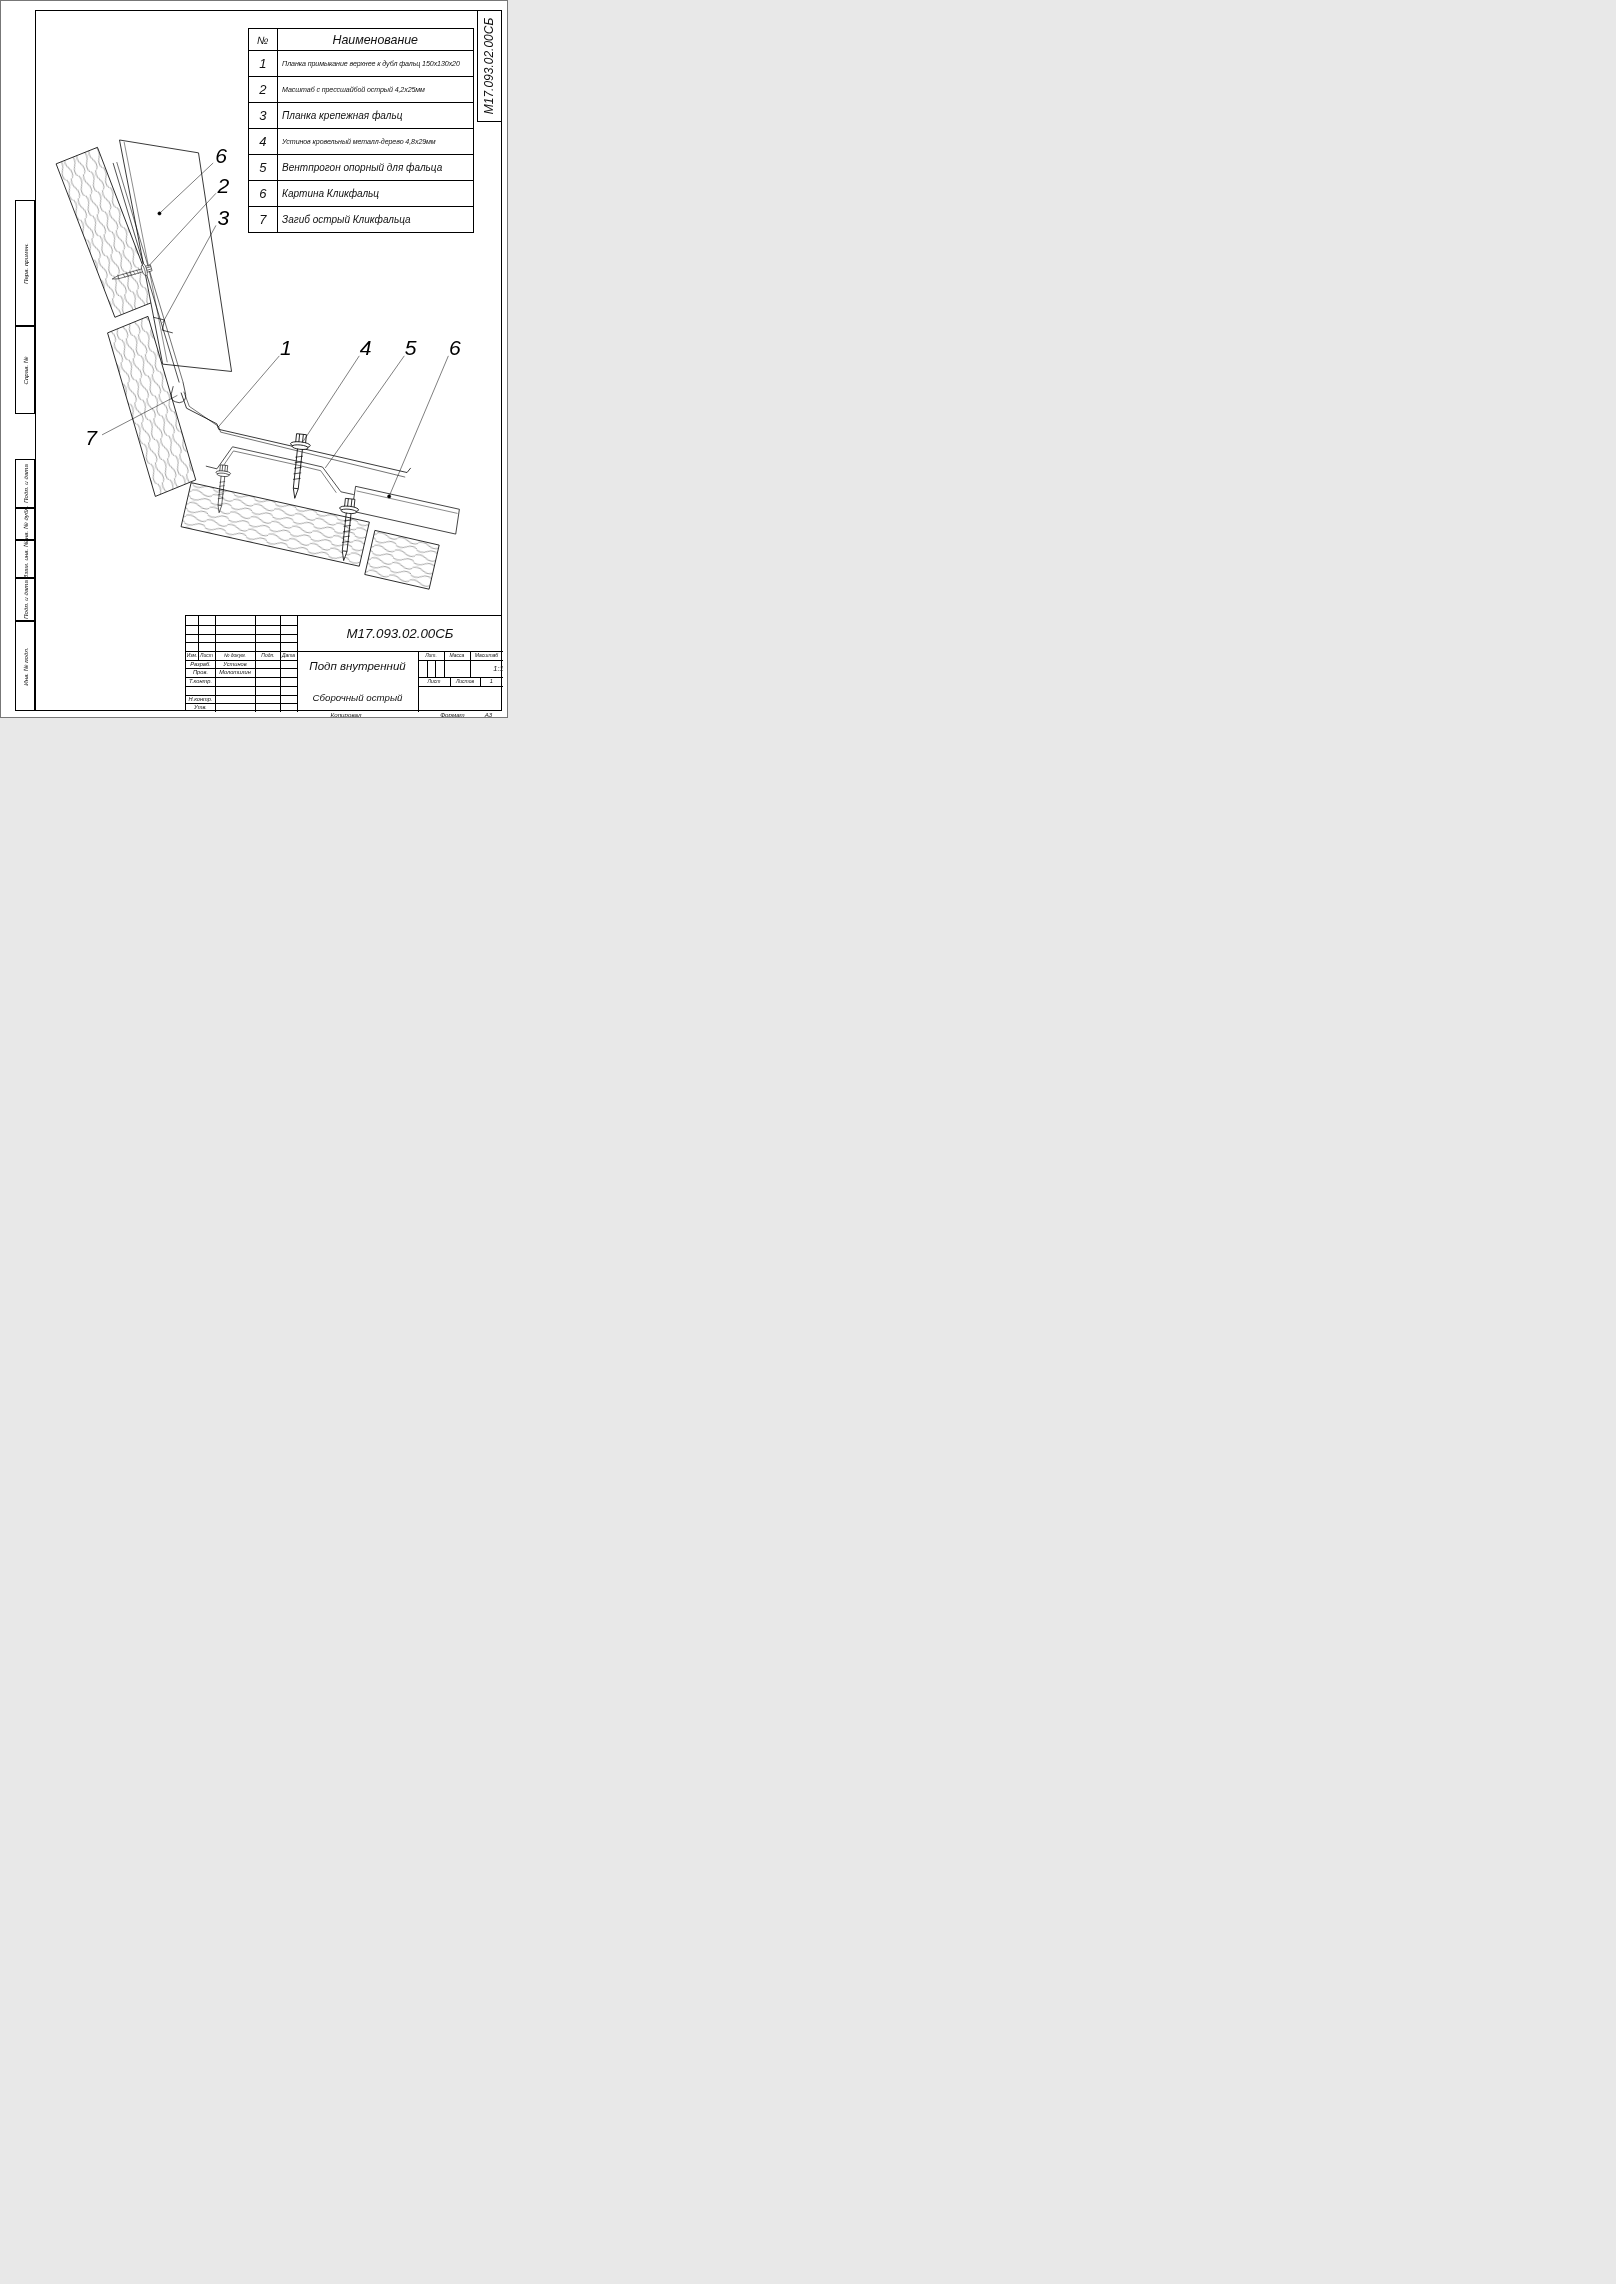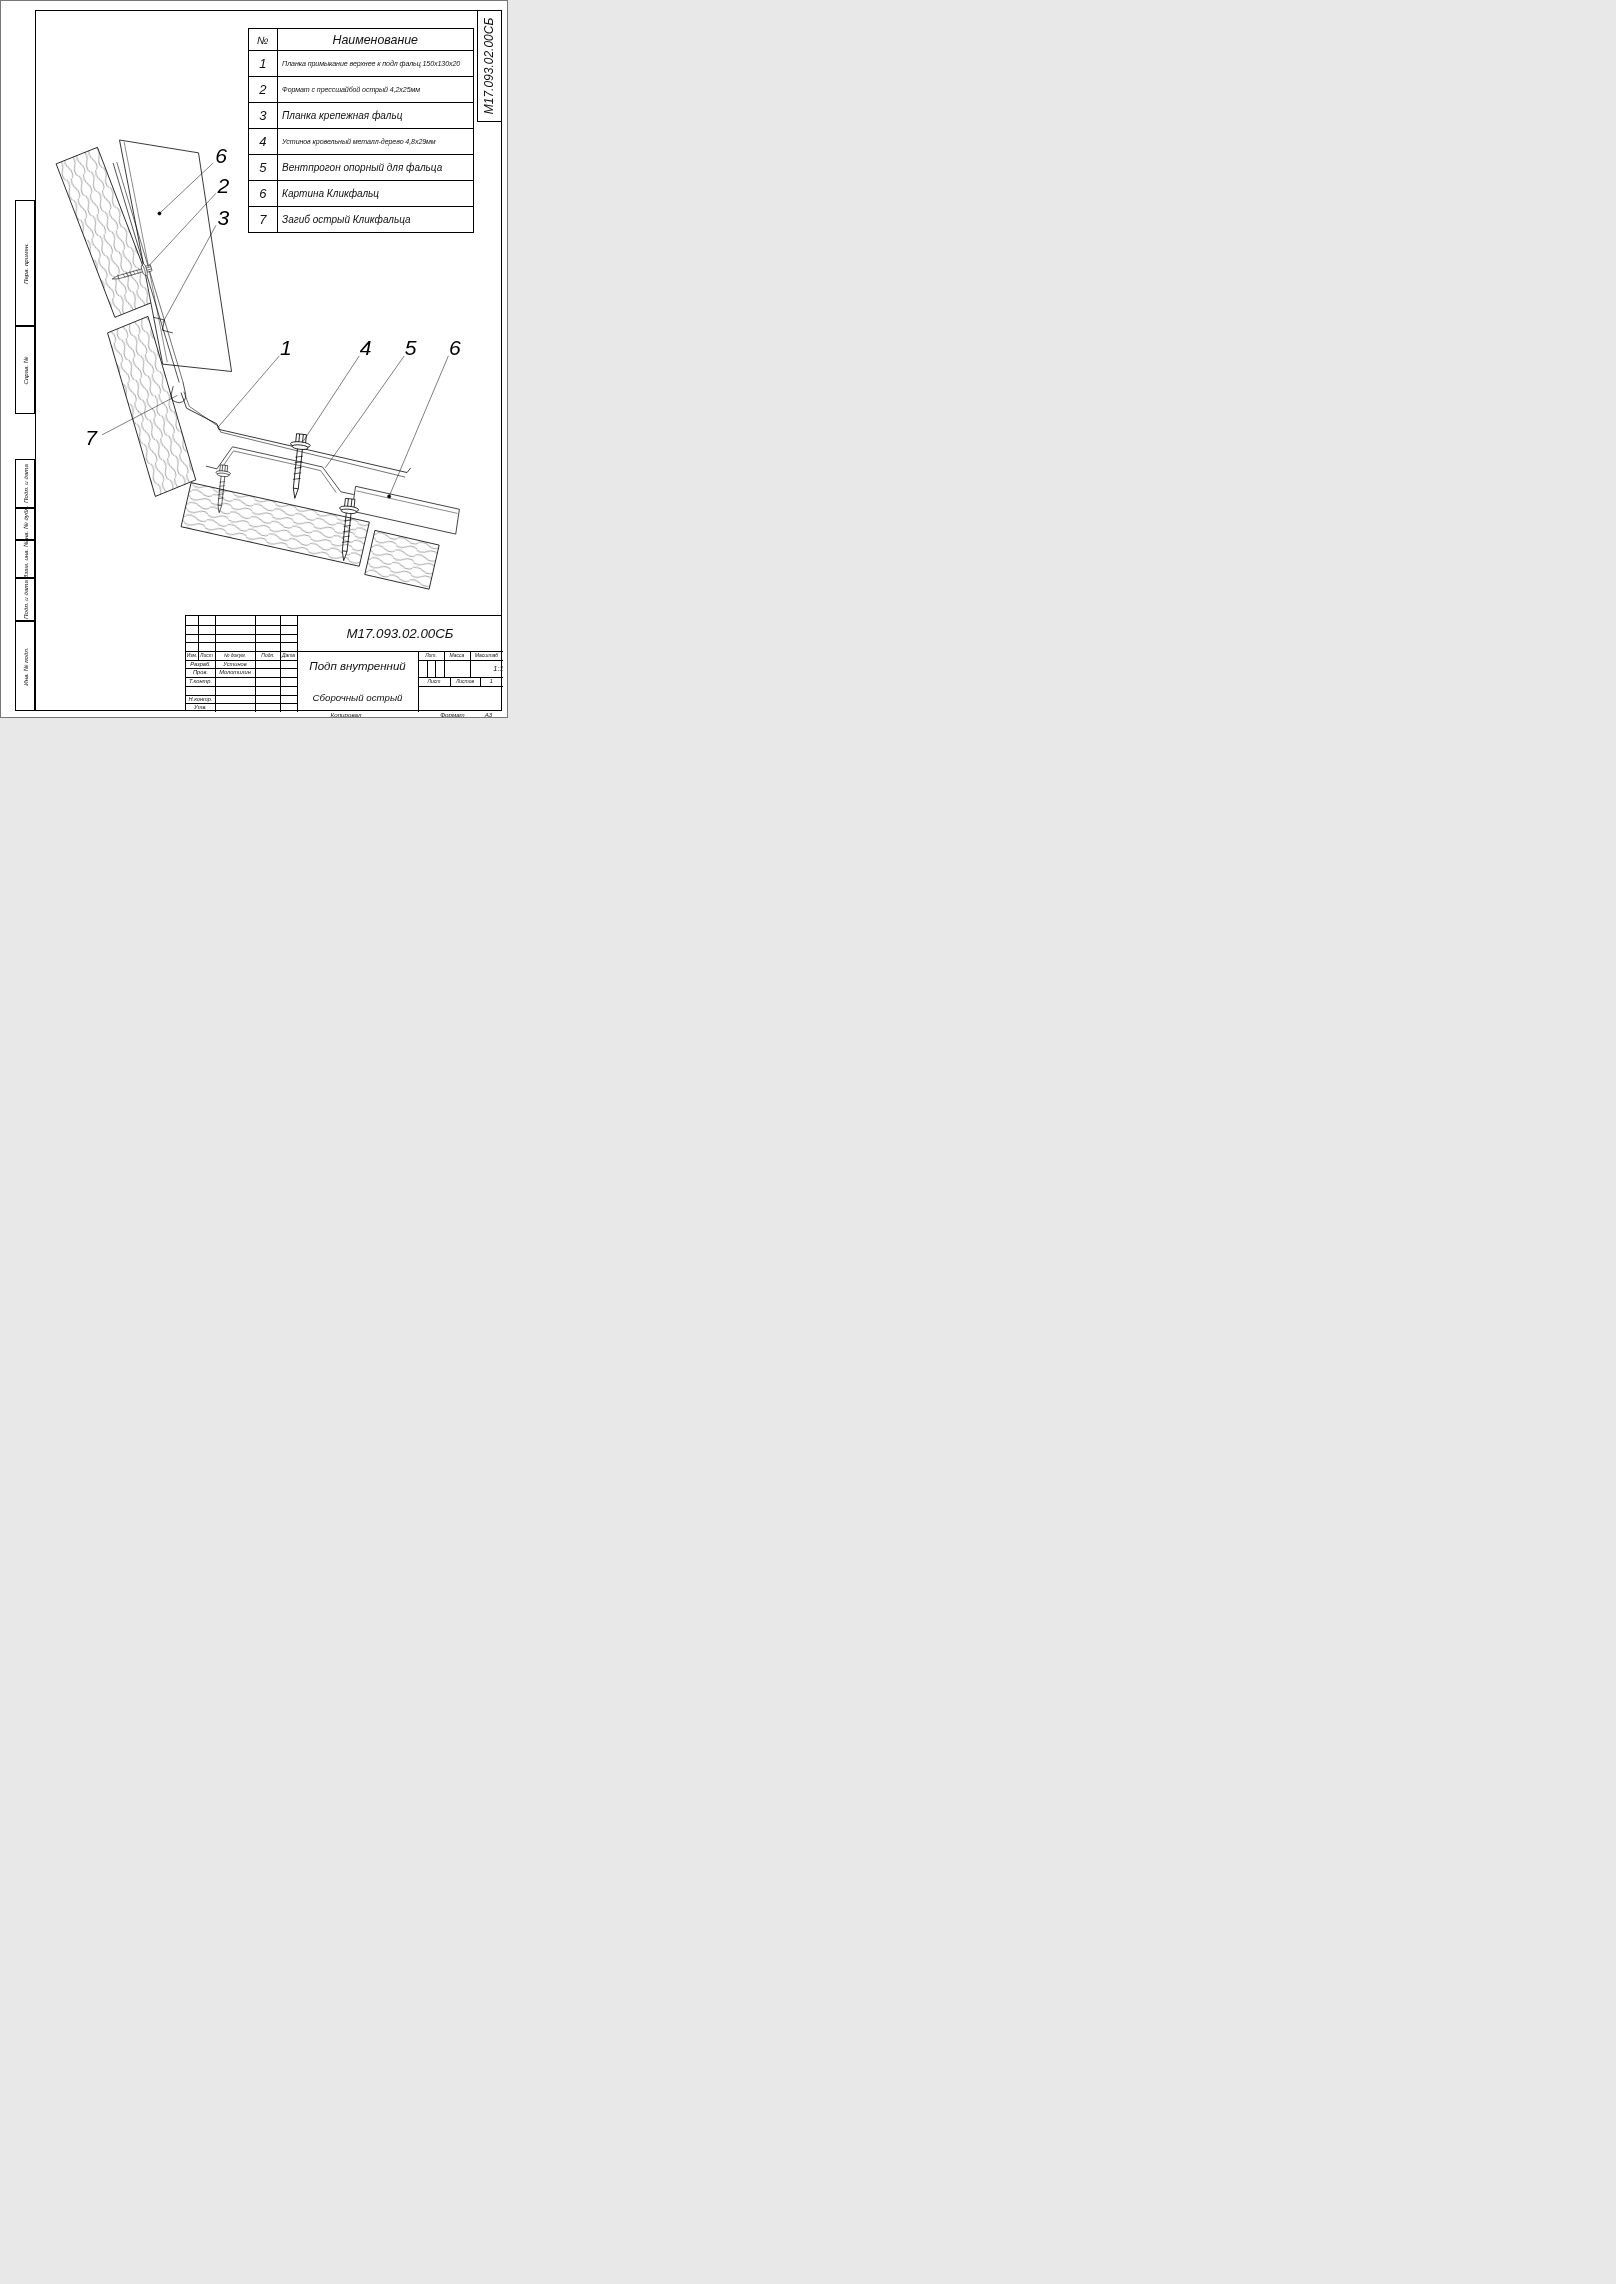--- a/index.html
+++ b/index.html
@@ -162,25 +162,25 @@
     <span>М17.093.02.00СБ</span>
   </div>
 
   <div class="parts-table">
     <div class="pt-row pt-header">
       <div class="pt-num">№</div>
       <div class="pt-name">Наименование</div>
     </div>
     <div class="pt-row">
       <div class="pt-num">1</div>
-      <div class="pt-name small">Планка примыкание верхнее к подл фальц 150х130х20</div>
+      <div class="pt-name small">Планка примыкание верхнее к дубл фальц 150х130х20</div>
     </div>
     <div class="pt-row">
       <div class="pt-num">2</div>
-      <div class="pt-name small">Формат с прессшайбой острый 4,2х25мм</div>
+      <div class="pt-name small">Масштаб с прессшайбой острый 4,2х25мм</div>
     </div>
     <div class="pt-row">
       <div class="pt-num">3</div>
       <div class="pt-name">Планка крепежная фальц</div>
     </div>
     <div class="pt-row">
       <div class="pt-num">4</div>
       <div class="pt-name small">Устинов кровельный металл-дерево 4,8х29мм</div>
     </div>
     <div class="pt-row">

